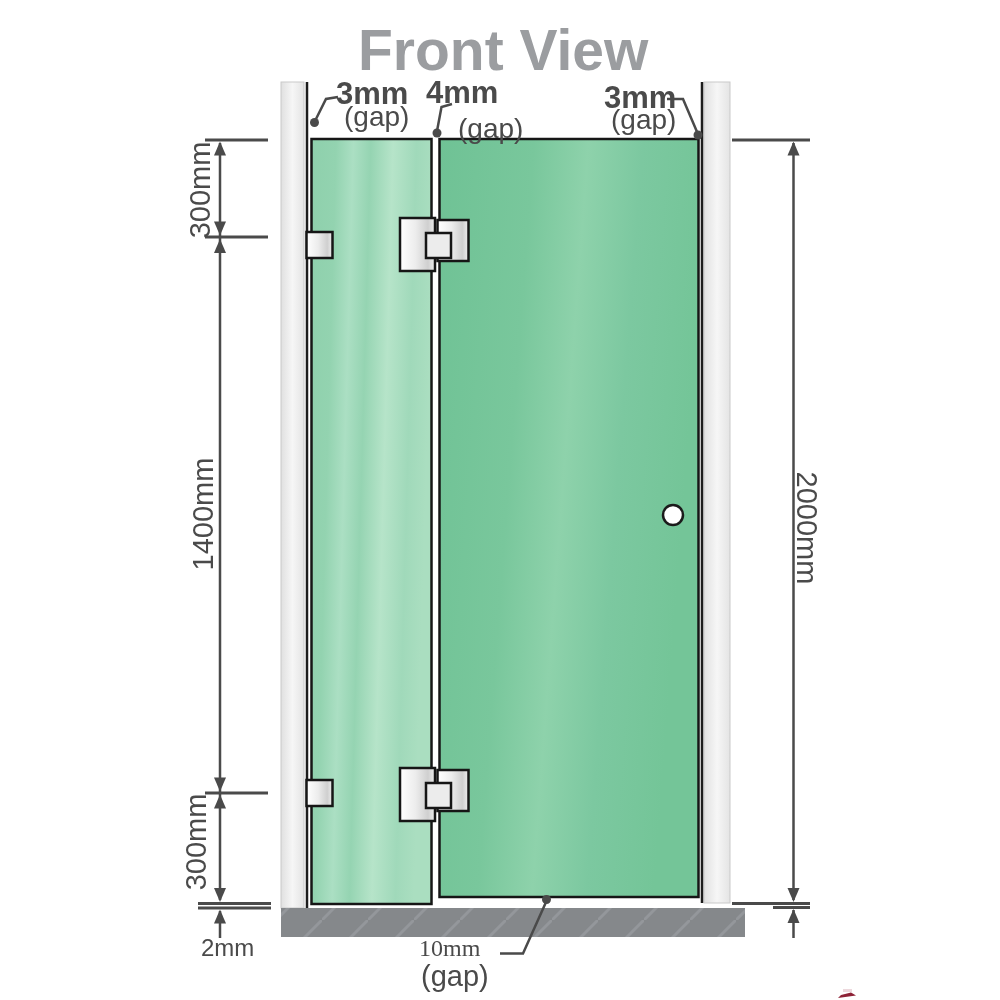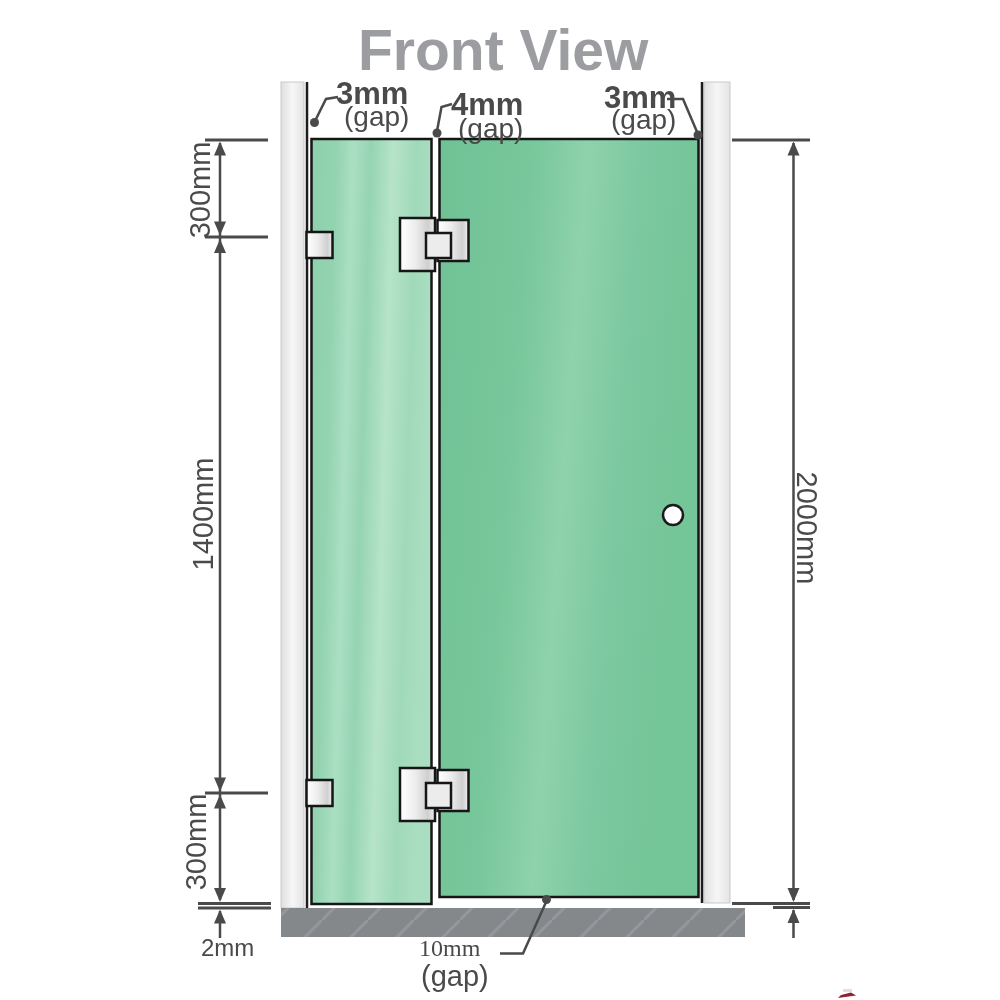--- a/index.html
+++ b/index.html
@@ -149,21 +149,21 @@
       <path d="M838,998 L856,995.5 L851,992.5 L841,995 Z" fill="#8e2236"></path>
       <rect x="843" y="989" width="9" height="3" fill="#d8aab4" opacity="0.45"></rect>
     </g>
   </svg>
 
   <div class="page-title">Front View</div>
 
   <div class="dim-label gap-value" style="left:336px; top:78px;">3mm</div>
   <div class="dim-label gap-suffix" style="left:344px; top:103px;">(gap)</div>
 
-  <div class="dim-label gap-value" style="left:451px; top:77px;margin-top:12px;">4mm</div>
+  <div class="dim-label gap-value" style="left:426px; top:77px;">4mm</div>
   <div class="dim-label gap-suffix" style="left:458px; top:115px;">(gap)</div>
 
   <div class="dim-label gap-value" style="left:604px; top:82px;">3mm</div>
   <div class="dim-label gap-suffix" style="left:611px; top:106px;">(gap)</div>
 
   <div class="dim-label rot-ccw" style="left:200px; top:190px;">300mm</div>
   <div class="dim-label rot-ccw" style="left:203px; top:514px;">1400mm</div>
   <div class="dim-label rot-ccw" style="left:196px; top:842px;">300mm</div>
 
   <div class="dim-label rot-cw" style="left:806px; top:528px;">2000mm</div>

